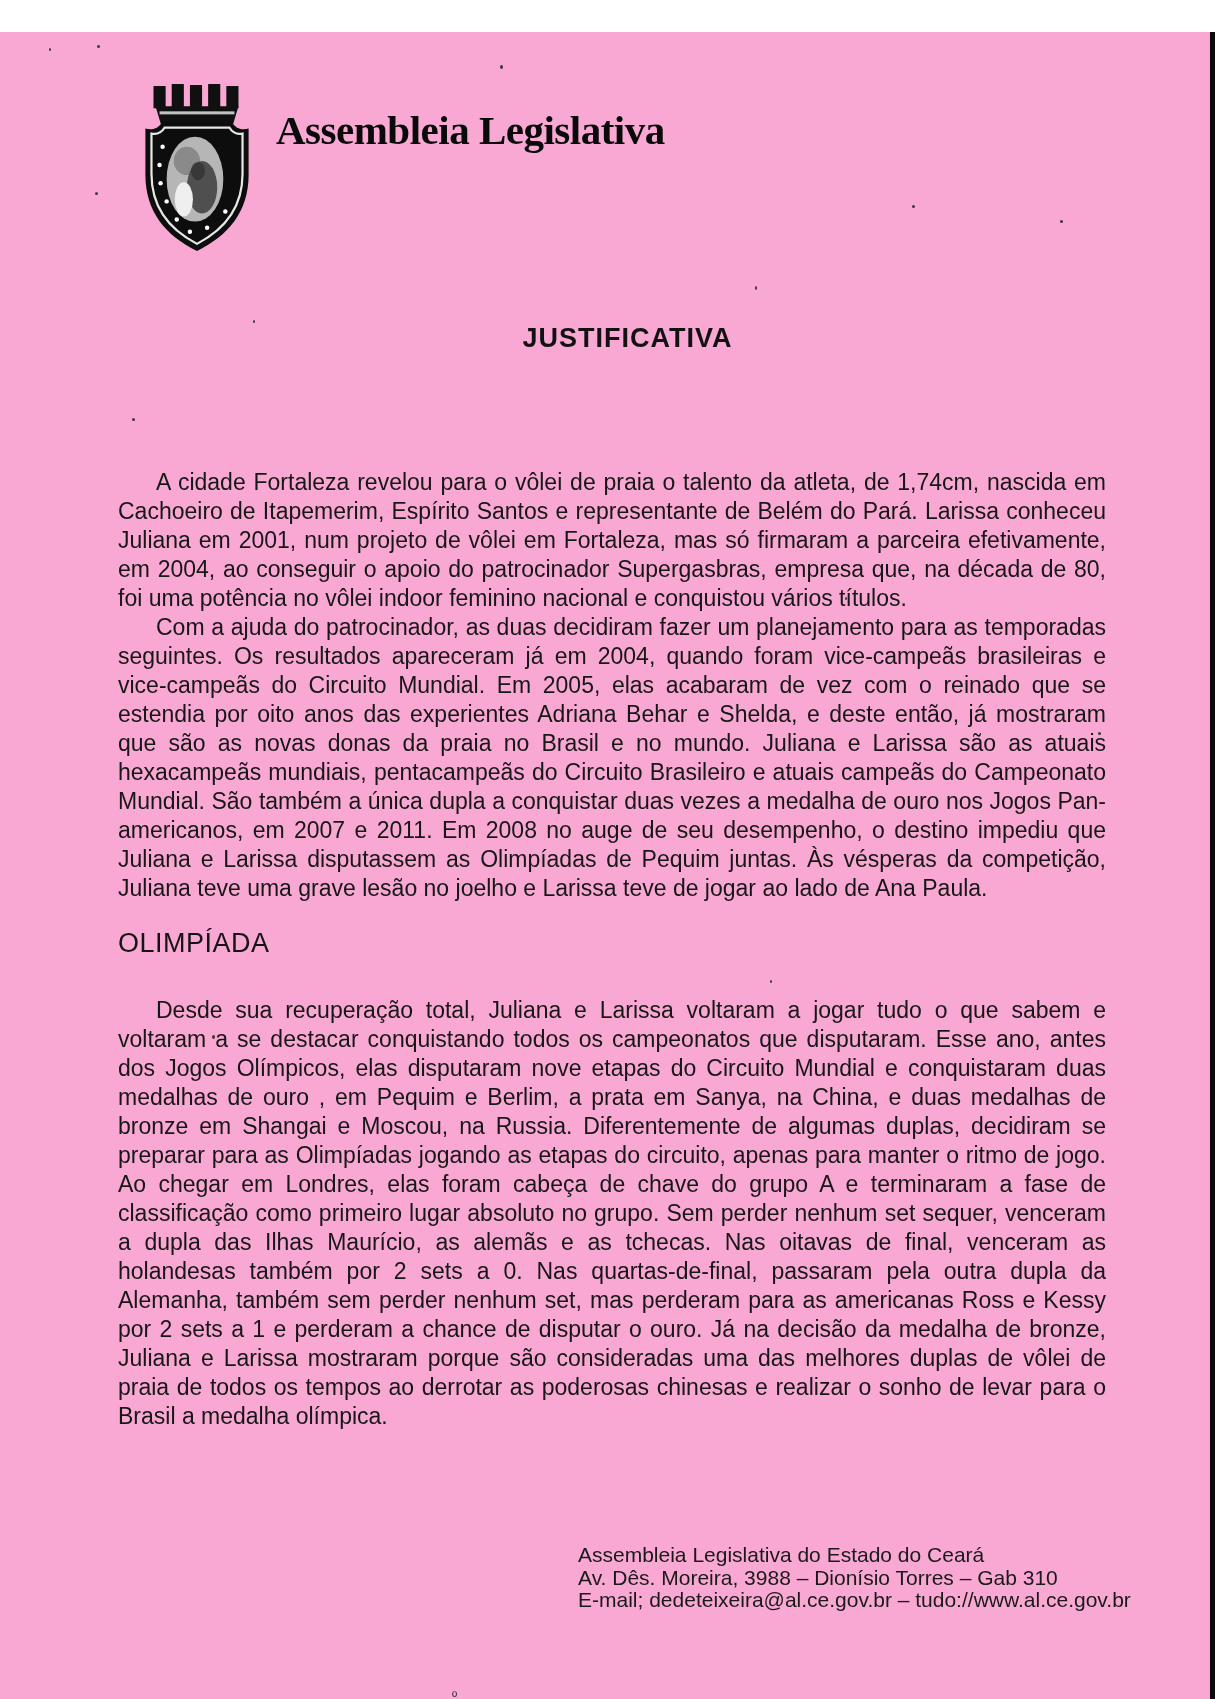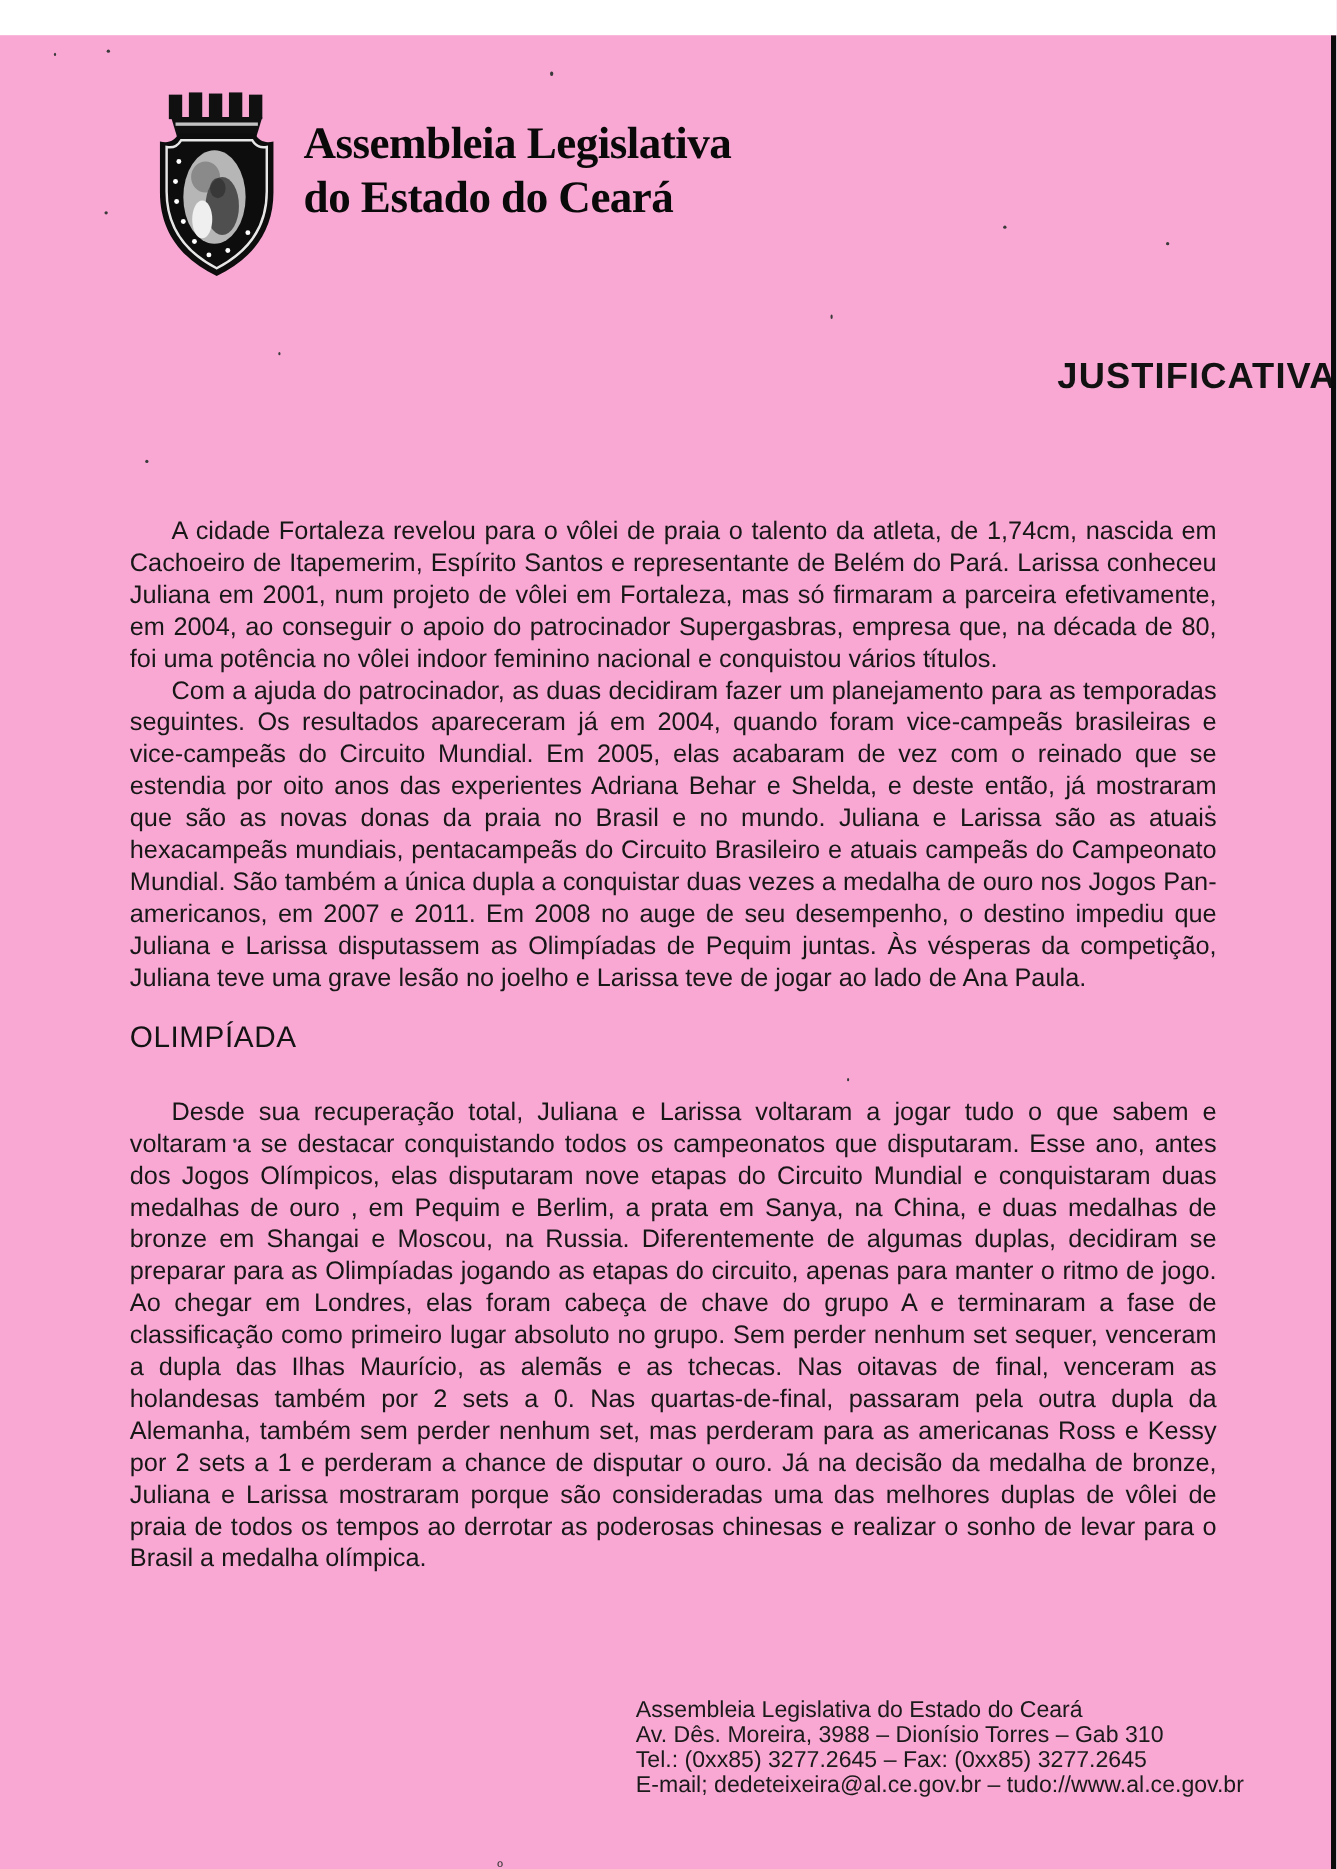--- a/index.html
+++ b/index.html
@@ -20,23 +20,23 @@
     position:absolute;left:276px;top:74px;
     font-family:"Liberation Serif", serif;
     font-weight:700;
     font-size:41px;line-height:49px;
     letter-spacing:-0.5px;
     color:#0a0a0a;
   }
   
   .doc-title{
     position:absolute;left:40px;top:291px;width:1175px;
-    text-align:right;
+    text-align:center;
     font-weight:700;
-    font-size:33px;
+    font-size:27px;
     letter-spacing:1px;
     color:#121212;
   }
   
   .body-text{
     position:absolute;left:118px;top:436px;width:988px;
     font-size:23px;line-height:29px;
     text-align:justify;
     color:#171717;
   }
@@ -104,36 +104,34 @@
       <circle cx="35" cy="118" r="2.2"></circle>
       <circle cx="45" cy="136" r="2.2"></circle>
       <circle cx="58" cy="148" r="2.2"></circle>
       <circle cx="75" cy="144" r="2.2"></circle>
       <circle cx="93" cy="128" r="2.2"></circle>
     </g>
   </svg>
 
   <div class="orgname">
     <div>Assembleia Legislativa</div>
-    <div>do Estado do Ceará</div>
   </div>
 
   <div class="doc-title">JUSTIFICATIVA</div>
 
   <div class="body-text">
     <p>A cidade Fortaleza revelou para o vôlei de praia o talento da atleta, de 1,74cm, nascida em Cachoeiro de Itapemerim, Espírito Santos e representante de Belém do Pará. Larissa conheceu Juliana em 2001, num projeto de vôlei em Fortaleza, mas só firmaram a parceira efetivamente, em 2004, ao conseguir o apoio do patrocinador Supergasbras, empresa que, na década de 80, foi uma potência no vôlei indoor feminino nacional e conquistou vários títulos.</p>
     <p>Com a ajuda do patrocinador, as duas decidiram fazer um planejamento para as temporadas seguintes. Os resultados apareceram já em 2004, quando foram vice-campeãs brasileiras e vice-campeãs do Circuito Mundial. Em 2005, elas acabaram de vez com o reinado que se estendia por oito anos das experientes Adriana Behar e Shelda, e deste então, já mostraram que são as novas donas da praia no Brasil e no mundo. Juliana e Larissa são as atuais hexacampeãs mundiais, pentacampeãs do Circuito Brasileiro e atuais campeãs do Campeonato Mundial. São também a única dupla a conquistar duas vezes a medalha de ouro nos Jogos Pan-americanos, em 2007 e 2011. Em 2008 no auge de seu desempenho, o destino impediu que Juliana e Larissa disputassem as Olimpíadas de Pequim juntas. Às vésperas da competição, Juliana teve uma grave lesão no joelho e Larissa teve de jogar ao lado de Ana Paula.</p>
     <h2 class="section-heading">OLIMPÍADA</h2>
     <p>Desde sua recuperação total, Juliana e Larissa voltaram a jogar tudo o que sabem e voltaram a se destacar conquistando todos os campeonatos que disputaram. Esse ano, antes dos Jogos Olímpicos, elas disputaram nove etapas do Circuito Mundial e conquistaram duas medalhas de ouro , em Pequim e Berlim, a prata em Sanya, na China, e duas medalhas de bronze em Shangai e Moscou, na Russia. Diferentemente de algumas duplas, decidiram se preparar para as Olimpíadas jogando as etapas do circuito, apenas para manter o ritmo de jogo. Ao chegar em Londres, elas foram cabeça de chave do grupo A e terminaram a fase de classificação como primeiro lugar absoluto no grupo. Sem perder nenhum set sequer, venceram a dupla das Ilhas Maurício, as alemãs e as tchecas. Nas oitavas de final, venceram as holandesas também por 2 sets a 0. Nas quartas-de-final, passaram pela outra dupla da Alemanha, também sem perder nenhum set, mas perderam para as americanas Ross e Kessy por 2 sets a 1 e perderam a chance de disputar o ouro. Já na decisão da medalha de bronze, Juliana e Larissa mostraram porque são consideradas uma das melhores duplas de vôlei de praia de todos os tempos ao derrotar as poderosas chinesas e realizar o sonho de levar para o Brasil a medalha olímpica.</p>
   </div>
 
   <div class="footer-block">
     <div>Assembleia Legislativa do Estado do Ceará</div>
     <div>Av. Dês. Moreira, 3988 – Dionísio Torres – Gab 310</div>
-    <div>Tel.: (0xx85) 3277.2645 – Fax: (0xx85) 3277.2645</div>
     <div>E-mail; dedeteixeira@al.ce.gov.br – tudo://www.al.ce.gov.br</div>
   </div>
 
   <div class="edge-right"></div>
   <div class="edge-bottom"></div>
 
   <div class="speck" style="left:97px;top:13px;width:3px;height:3px;"></div>
   <div class="speck" style="left:500px;top:33px;width:3px;height:4px;"></div>
   <div class="speck" style="left:49px;top:16px;width:2px;height:3px;"></div>
   <div class="speck" style="left:95px;top:160px;width:3px;height:3px;"></div>

